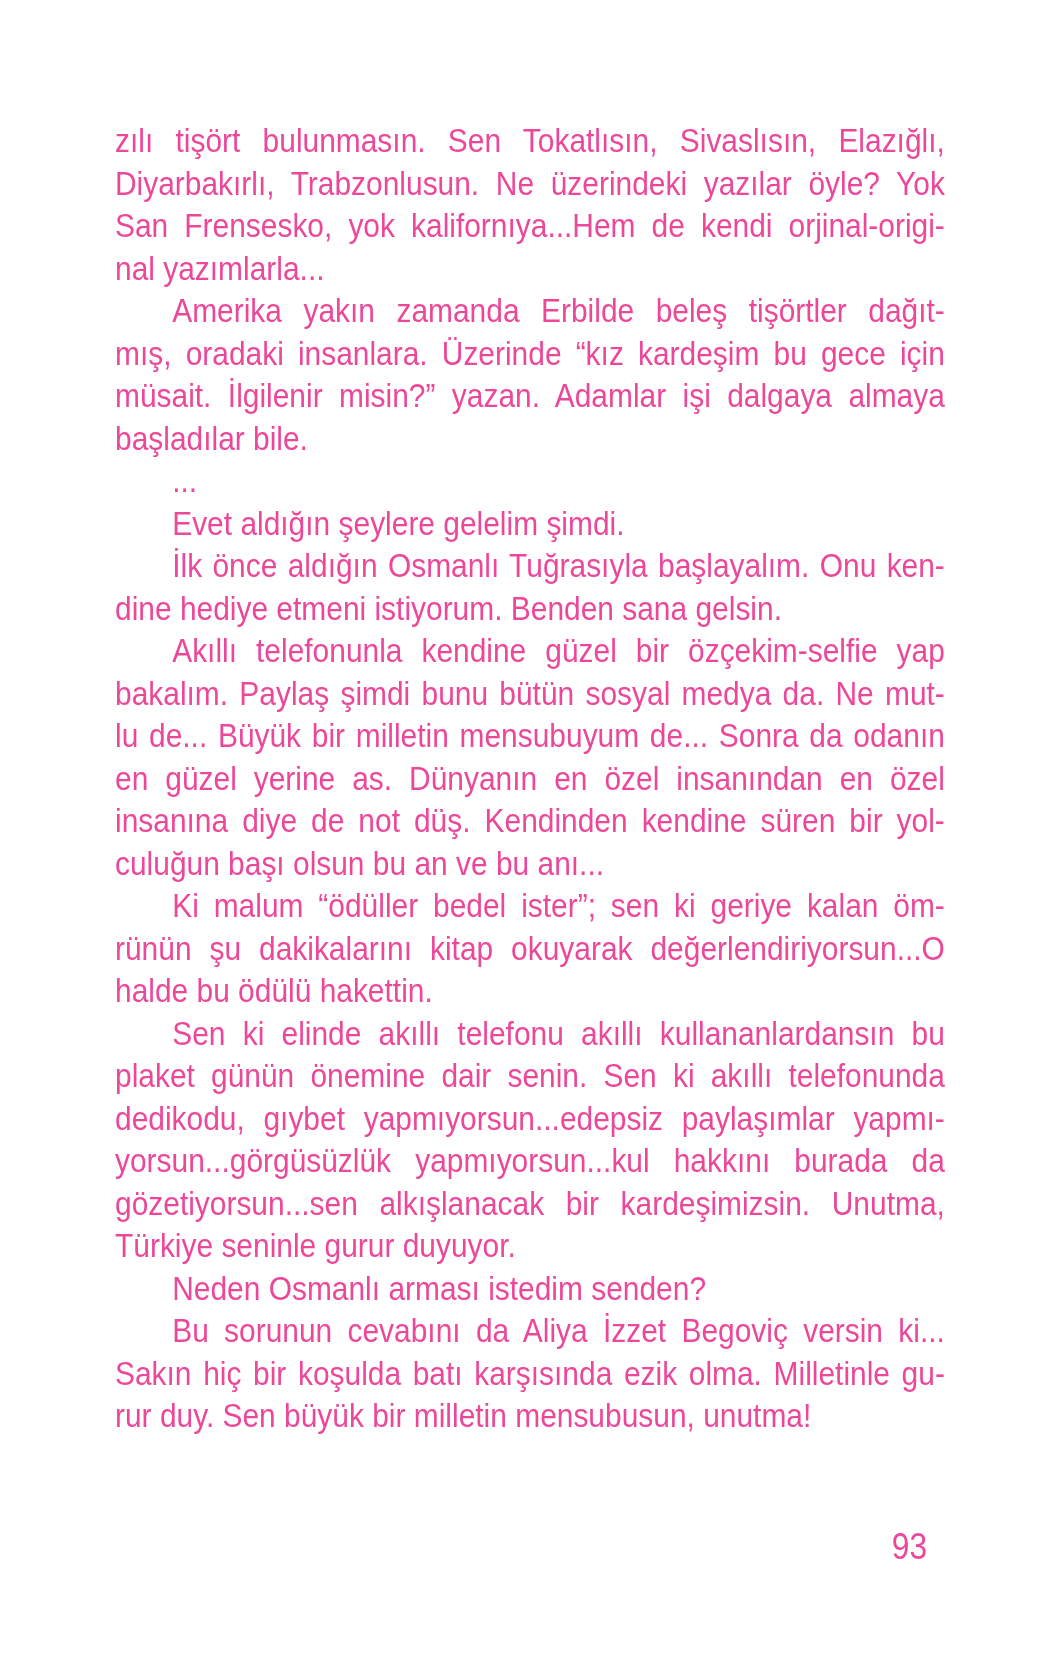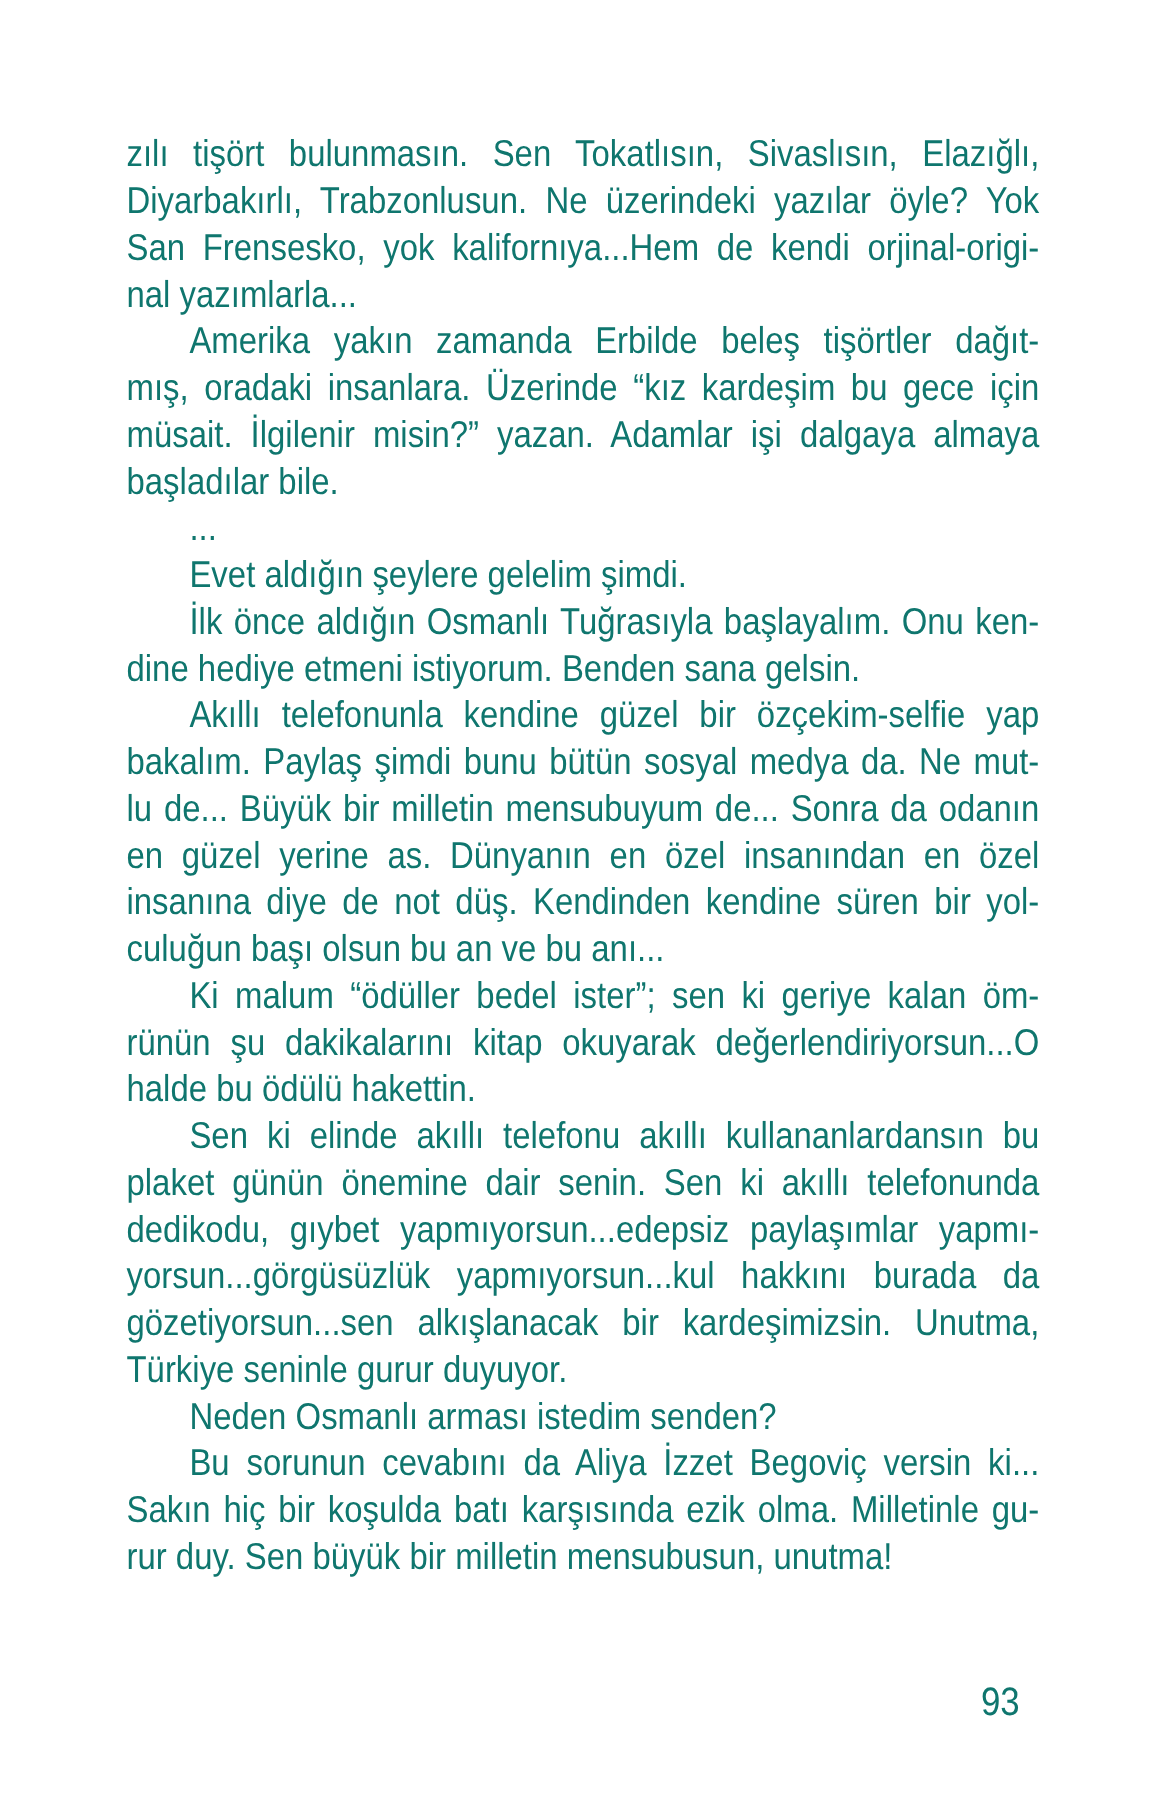--- a/index.html
+++ b/index.html
@@ -49,21 +49,21 @@
     right: 136px;
     font-size: 36px;
     line-height: 42px;
     transform: scaleX(0.88);
     transform-origin: right top;
   }
 </style>
 </head>
 <body>
 
-<div class="page" style="background: rgb(255, 255, 255); color: #0f766e; text-decoration: underline;">
+<div class="page" style="background: rgb(255, 255, 255); color: #ec4899; text-decoration: underline;">
   <div class="text-block">
       <div class="paragraph">
         <div class="line justified">zılı tişört bulunmasın. Sen Tokatlısın, Sivaslısın, Elazığlı,</div>
         <div class="line justified">Diyarbakırlı, Trabzonlusun. Ne üzerindeki yazılar öyle? Yok</div>
         <div class="line justified">San Frensesko, yok kalifornıya...Hem de kendi orjinal-origi-</div>
         <div class="line">nal yazımlarla...</div>
       </div>
       <div class="paragraph indent">
         <div class="line justified">Amerika yakın zamanda Erbilde beleş tişörtler dağıt-</div>
         <div class="line justified">mış, oradaki insanlara. Üzerinde “kız kardeşim bu gece için</div>

